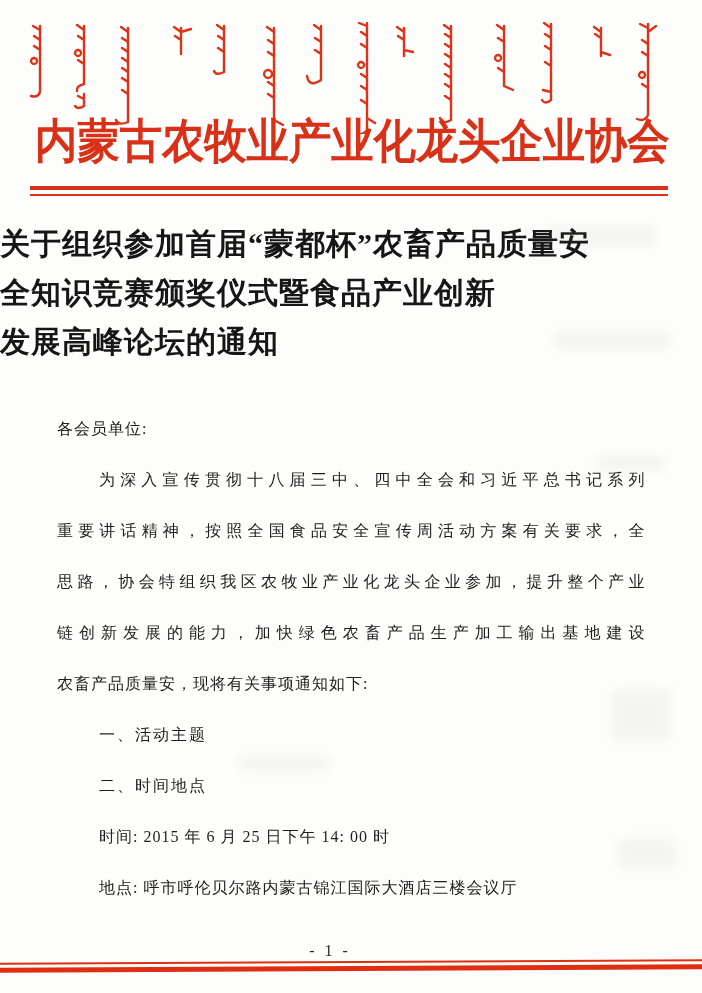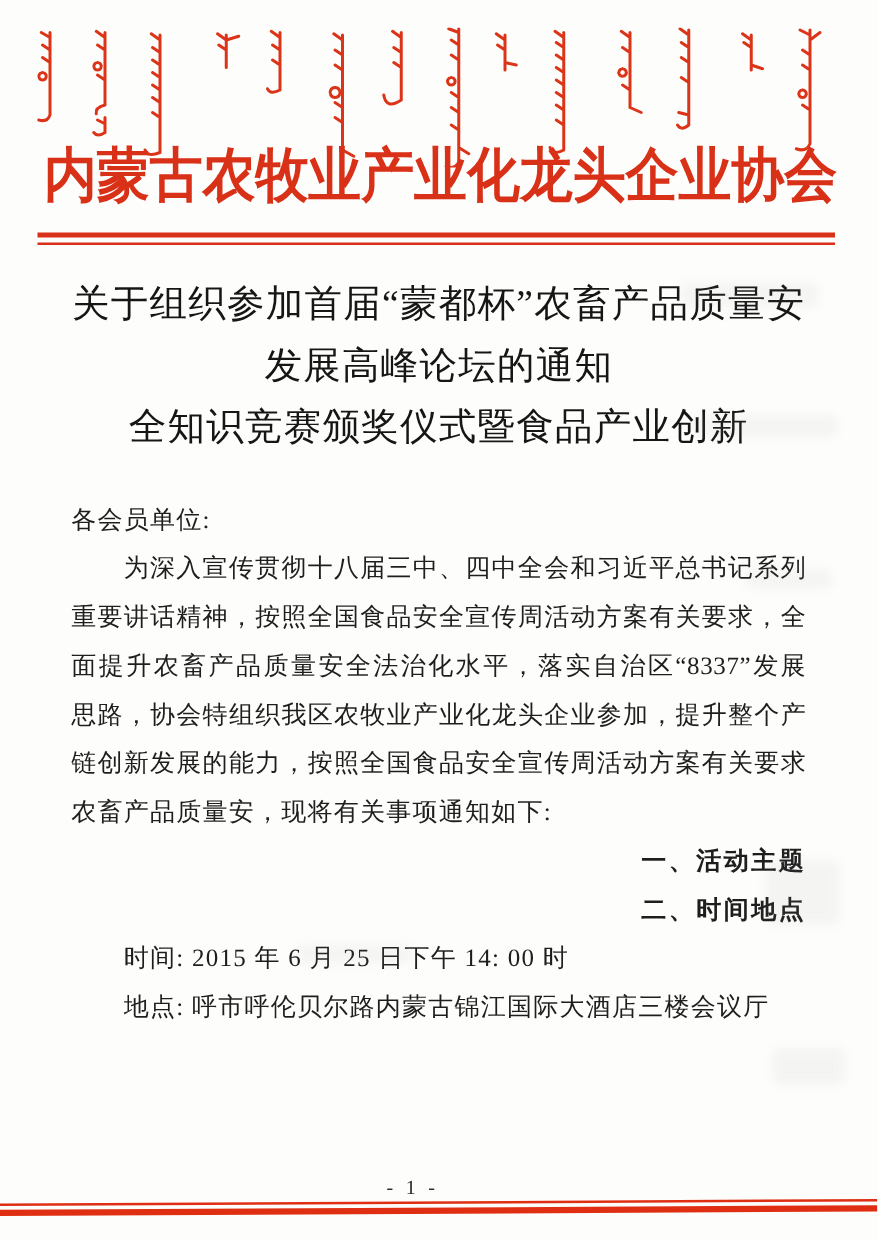--- a/index.html
+++ b/index.html
@@ -51,53 +51,54 @@
     height: 1.5px;
     background: #d9301a;
   }
 
   
   .doc-title {
     position: absolute;
     top: 219px;
     left: 0;
     width: 702px;
-    text-align: center;
+    text-align: left;
     font-size: 30px;
     line-height: 49px;
-    font-weight: 400;
+    font-weight: 700;
     color: #161616;
     letter-spacing: 1px;
   }
 
   
   .body-block {
     position: absolute;
     top: 397px;
     left: 57px;
     width: 588px;
   }
   .line {
     height: 39px;
     line-height: 39px;
-    font-size: 20px;
+    font-size: 16px;
     color: #1e1e1e;
     letter-spacing: 1px;
     overflow: hidden;
     white-space: nowrap;
+    margin-top: 12px;
   }
   .line.fill {
     white-space: normal;
     letter-spacing: 0.5px;
     text-align: justify;
     text-align-last: justify;
     text-justify: inter-character;
   }
   .line.indent { text-indent: 42px; }
-  .line.bold { font-weight: 700; letter-spacing: 2px; text-align: right; }
+  .line.bold { font-weight: 400; letter-spacing: 2px; }
 
   
   .page-number {
     position: absolute;
     top: 942px;
     left: 0;
     width: 660px;
     text-align: center;
     font-size: 16px;
     letter-spacing: 3px;
@@ -159,31 +160,30 @@
     <path d="M620 6 l-8 -4 M620 10 l8 -6 M620 2 v91 M620 22 l-6 -4 M620 34 l-6 -4 M614 50 a3 3 0 1 0 .1 0 M620 66 l-6 -4 M620 93 q-3 7 -11 4"></path>
   </svg>
 
   <div class="org-title">内蒙古农牧业产业化龙头企业协会</div>
 
   <div class="rule-thick-top"></div>
   <div class="rule-thin-top"></div>
 
   <div class="doc-title">
     <div>关于组织参加首届“蒙都杯”农畜产品质量安</div>
+    <div>全知识竞赛颁奖仪式暨食品产业创新</div>
     <div>发展高峰论坛的通知</div>
-    <div>全知识竞赛颁奖仪式暨食品产业创新</div>
   </div>
 
   <div class="body-block">
     <div class="line">各会员单位:</div>
     <div class="line fill indent">为深入宣传贯彻十八届三中、四中全会和习近平总书记系列</div>
     <div class="line fill">重要讲话精神，按照全国食品安全宣传周活动方案有关要求，全</div>
-    <div class="line fill">面提升农畜产品质量安全法治化水平，落实自治区“8337”发展</div>
     <div class="line fill">思路，协会特组织我区农牧业产业化龙头企业参加，提升整个产业</div>
-    <div class="line fill">链创新发展的能力，按照全国食品安全宣传周活动方案有关要求</div>
+    <div class="line fill">链创新发展的能力，加快绿色农畜产品生产加工输出基地建设</div>
     <div class="line">农畜产品质量安，现将有关事项通知如下:</div>
     <div class="line bold indent">一、活动主题</div>
     <div class="line bold indent">二、时间地点</div>
     <div class="line indent">时间: 2015 年 6 月 25 日下午 14: 00 时</div>
     <div class="line indent">地点: 呼市呼伦贝尔路内蒙古锦江国际大酒店三楼会议厅</div>
   </div>
 
   <div class="page-number">- 1 -</div>
   <div class="rule-thin-bottom"></div>
   <div class="rule-thick-bottom"></div>

